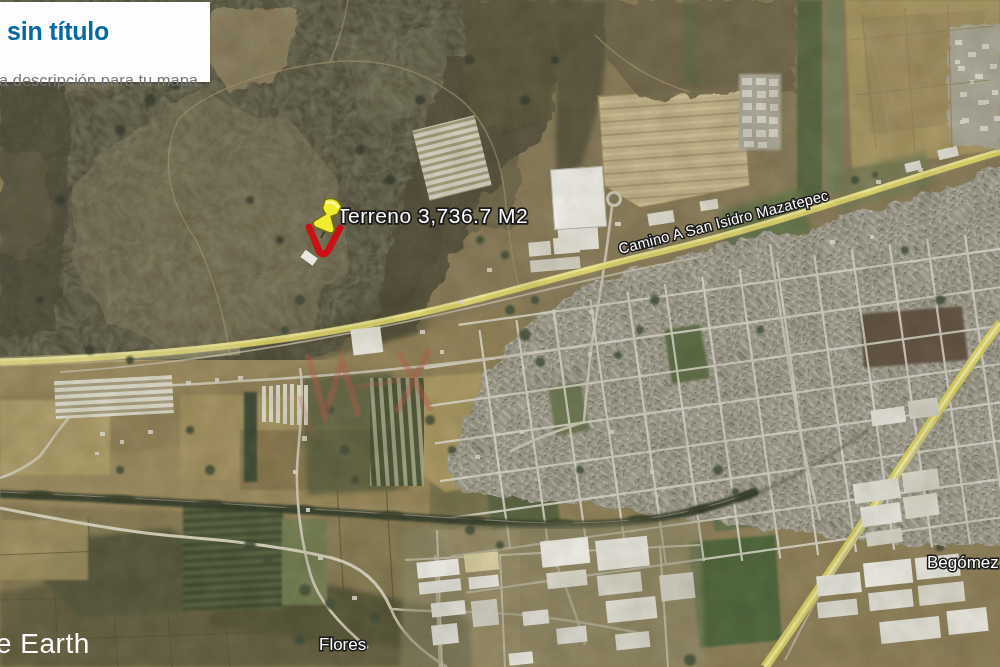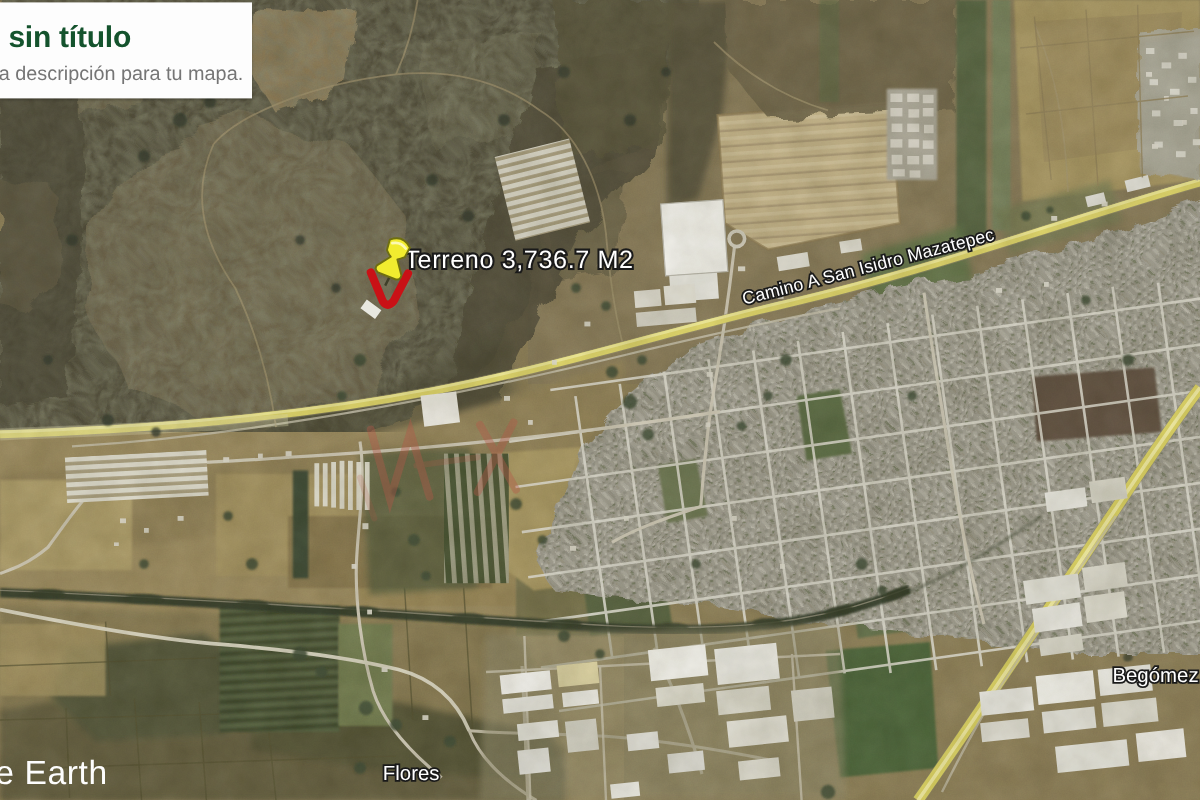--- a/index.html
+++ b/index.html
@@ -555,16 +555,16 @@
 <rect x="302" y="253" width="15" height="9" fill="#e8e8e0" transform="rotate(36 309 257)"></rect>
 <path d="M309,227 L319,251 Q323,257 328,251 L340,228" fill="none" stroke="#cd1015" stroke-width="6.8" stroke-linecap="round" stroke-linejoin="round"></path>
 <path d="M328,224 L321,238" stroke="#3f3f28" stroke-width="2"></path>
 <g transform="translate(0,3) rotate(22 328 213)">
   <path d="M319,199 Q328,191 337,199 L336,208 Q333,211 331,212 L339,223 Q340,227 336,228 L320,228 Q316,227 317,223 L325,212 Q323,211 320,208 Z" fill="#f2ec2a" stroke="#6f6f0e" stroke-width="1.6" stroke-linejoin="round"></path>
   <path d="M322,201 Q328,197 334,201" stroke="#fcfab0" stroke-width="2.2" fill="none" stroke-linecap="round"></path>
 </g>
 </svg>
 
 <div style="position:absolute;left:0;top:2px;width:210px;height:80px;background:#fdfdfd;box-shadow:0 1px 2px rgba(0,0,0,.25);">
-  <div style="position:absolute;left:7px;top:15px;font-size:25px;font-weight:bold;color:#14532d;letter-spacing:-0.2px;white-space:nowrap;">sin título</div>
-  <div style="position:absolute;left:-1px;top:51px;font-size:16.5px;color:#757575;white-space:nowrap;">a descripción para tu mapa.</div>
+  <div style="position:absolute;left:7px;top:15px;font-size:25px;font-weight:bold;color:#0369a1;letter-spacing:-0.2px;white-space:nowrap;">sin título</div>
+  <div style="position:absolute;left:-1px;top:69px;font-size:16.5px;color:#757575;white-space:nowrap;">a descripción para tu mapa.</div>
 </div>
 </div>
 
 </body></html>

